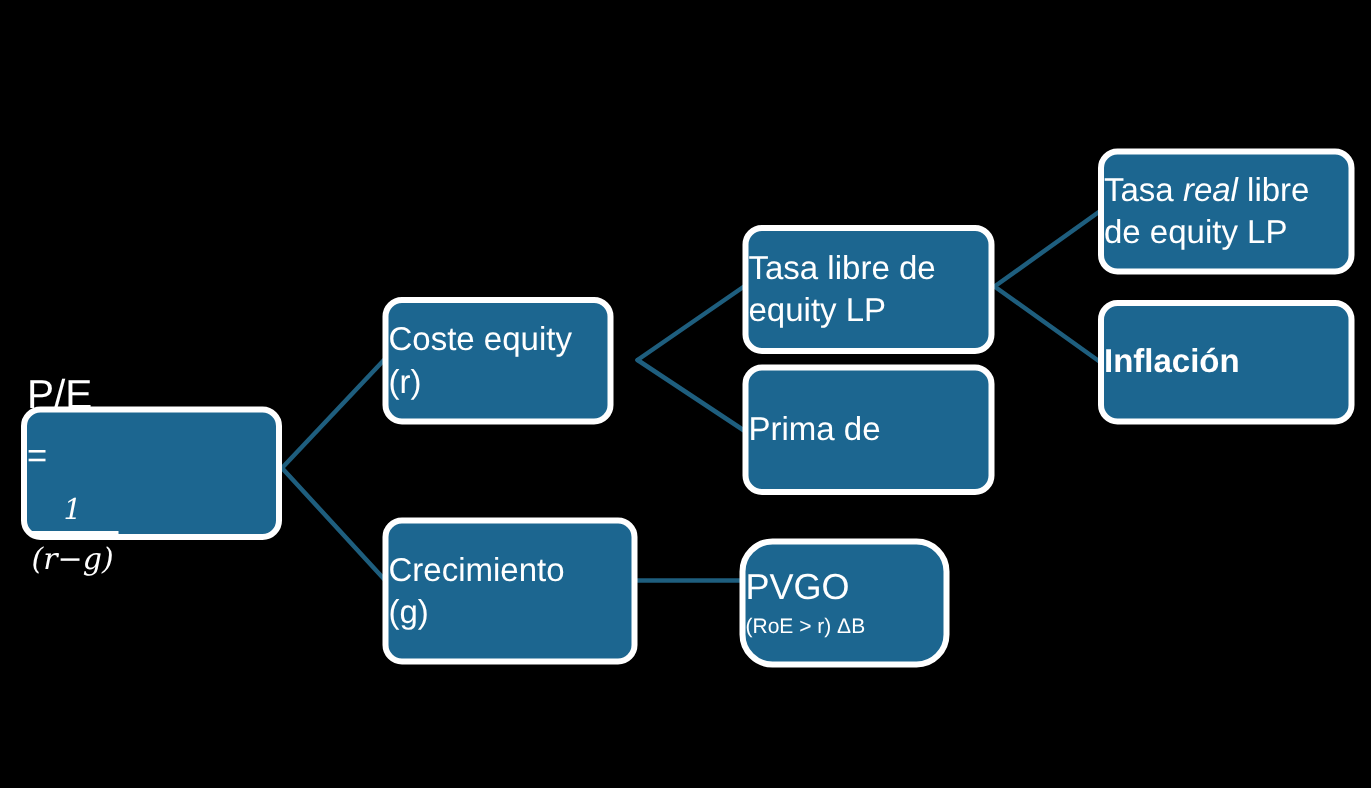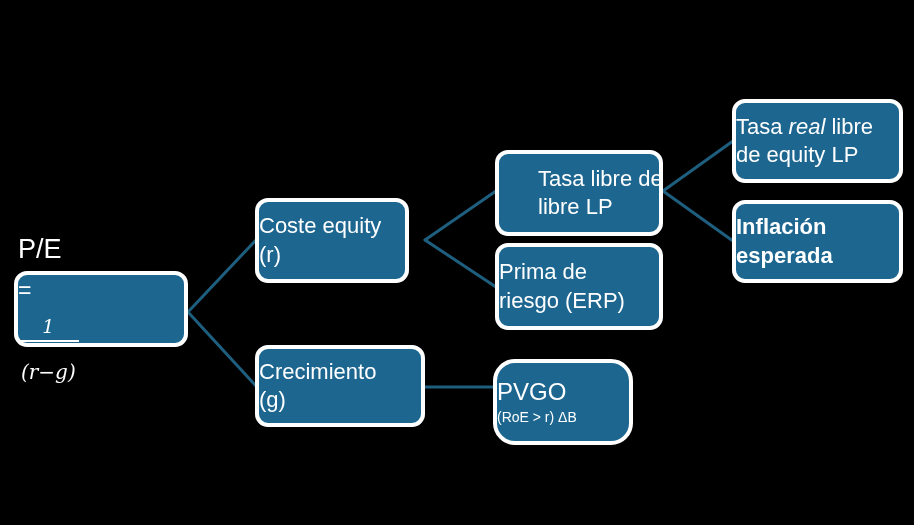--- a/index.html
+++ b/index.html
@@ -31,41 +31,41 @@
     justify-content:center;
     align-items:flex-start;
     text-align:center;
     font-size:22px;
     line-height:1.28;
     color:var(--text);
   }
   .box .ln{display:block;white-space:nowrap;}
   .italic{font-style:italic;}
   
-  .pe{left:14px;top:271px;width:174px;height:76px;flex-direction:column;gap:9px;}
+  .pe{left:14px;top:271px;width:174px;height:89px;flex-direction:column;gap:9px;}
   .coste{left:255px;top:198px;width:154px;height:85px;}
-  .crec{left:255px;top:345px;width:170px;height:82px;}
-  .tlibre{left:495px;top:150px;width:168px;height:86px;padding-left:39px;}
+  .crec{left:255px;top:345px;width:170px;height:98px;}
+  .tlibre{left:495px;top:150px;width:168px;height:86px;}
   .prima{left:495px;top:243px;width:168px;height:87px;}
   .pvgo{left:493px;top:359px;width:140px;height:86px;border-radius:22px;}
   .treal{left:732px;top:99px;width:171px;height:84px;}
   .infl{left:732px;top:200px;width:171px;height:83px;font-weight:bold;}
   
   .pe-lhs{font-size:27px;}
   .pe-eq{font-size:23px;}
   .frac{
     display:inline-flex;
     flex-direction:column;
     align-items:stretch;
     text-align:center;
     font-family:"DejaVu Serif", serif;
     font-style:italic;
   }
   .frac .num{display:block;font-size:19px;padding:0 2px 2px;}
-  .frac .den{display:block;font-size:20px;border-top:2px solid var(--box-border);padding:18px 3px 0;white-space:nowrap;}
+  .frac .den{display:block;font-size:20px;border-top:2px solid var(--box-border);padding:4px 3px 0;white-space:nowrap;}
   .pvgo .ln1{font-size:24px;}
   .pvgo .ln2{font-size:14px;margin-top:1px;}
 </style>
 </head>
 <body>
 
 <div class="canvas">
 
   <svg class="connectors" viewBox="0 0 914 525">
     <line x1="188" y1="312" x2="256" y2="240"></line>
@@ -91,36 +91,34 @@
     <span class="ln">(r)</span>
   </div>
 
   <div class="box crec">
     <span class="ln">Crecimiento</span>
     <span class="ln">(g)</span>
   </div>
 
   <div class="box tlibre">
     <span class="ln">Tasa libre de</span>
-    <span class="ln">libre LP</span>
+    <span class="ln">equity LP</span>
   </div>
 
   <div class="box prima">
     <span class="ln">Prima de</span>
-    <span class="ln">riesgo (ERP)</span>
   </div>
 
   <div class="box pvgo">
     <span class="ln ln1">PVGO</span>
     <span class="ln ln2">(RoE &gt; r) ΔB</span>
   </div>
 
   <div class="box treal">
     <span class="ln"><span>Tasa </span><span class="italic">real</span><span> libre</span></span>
     <span class="ln">de equity LP</span>
   </div>
 
   <div class="box infl">
     <span class="ln">Inflación</span>
-    <span class="ln">esperada</span>
   </div>
 
 </div>
 
 </body></html>

